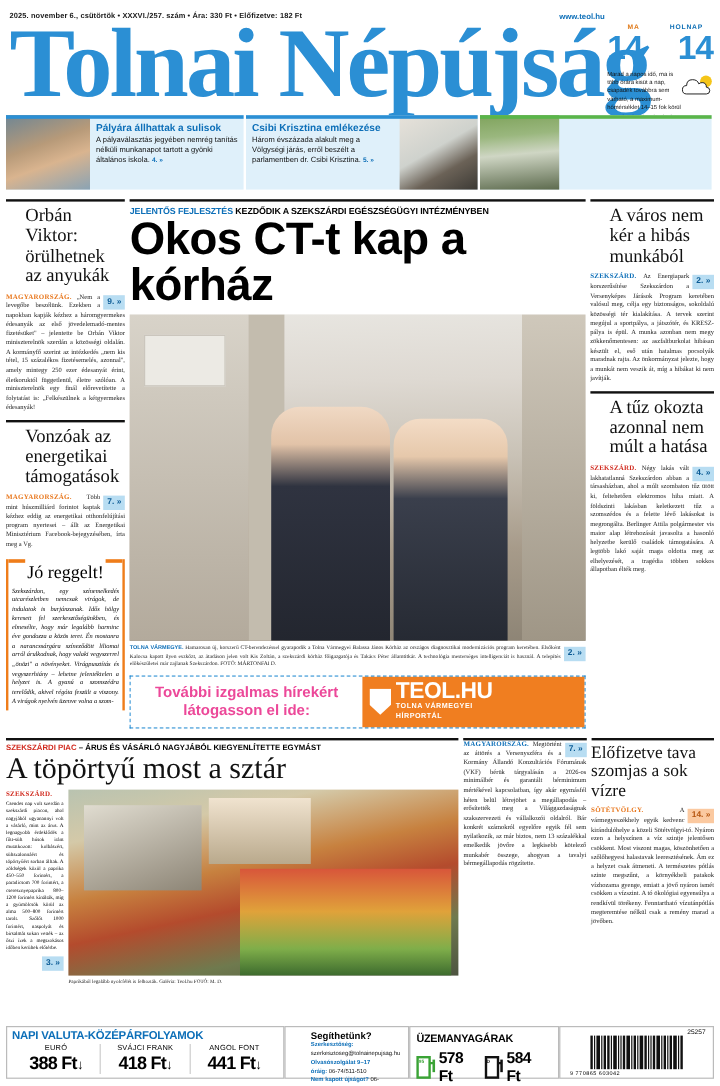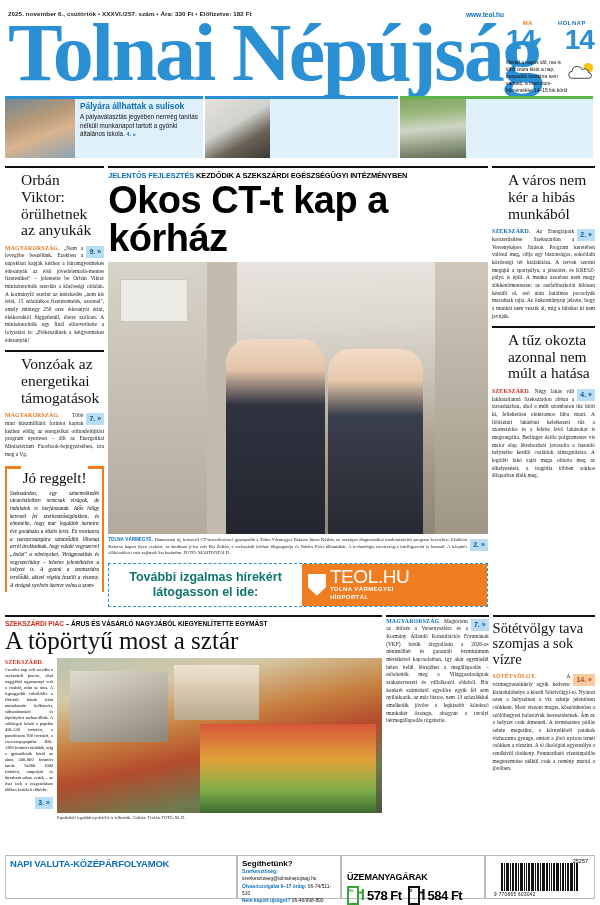--- a/index.html
+++ b/index.html
@@ -105,25 +105,25 @@
   .kicker .hl{ color:#0d6fb8; }
   .main-head { font-size:38px; line-height:1.0; margin:1px 0 5px 0; letter-spacing:-.5px; }
   .main-photo { width:100%; height:272px; position:relative; overflow:hidden; background:#cbb9a5;}
   .cap { font-size:4.6px; line-height:1.4; text-align:justify; margin-top:3px; color:#1a1a1a;
      font-family:"Liberation Serif",serif;}
   .cap .src { font-weight:bold; color:#0d6fb8; font-family:"Liberation Sans",sans-serif; font-size:4.6px;}
 
   
   .promo { display:flex; margin-top:6px; height:44px; border:1px dashed #2b8fd4;}
   .promo-l { flex:1; display:flex; align-items:center; justify-content:center; background:#fff;}
-  .promo-l span { color:#0f766e; font-weight:bold; font-size:12.5px; line-height:1.15; text-align:center;}
+  .promo-l span { color:#ec4899; font-weight:bold; font-size:12.5px; line-height:1.15; text-align:center;}
   .promo-r { width:185px; background:#f07e20; display:flex; align-items:center; padding-left:6px;}
   .shield { width:18px; height:22px; background:#fff; flex:none;
      clip-path: polygon(0 0,100% 0,100% 62%,50% 100%,0 62%); margin-right:4px;}
-  .teol-t { color:#fff; font-weight:normal; font-size:19px; line-height:.95; letter-spacing:-.4px;}
+  .teol-t { color:#fff; font-weight:bold; font-size:19px; line-height:.95; letter-spacing:-.4px;}
   .teol-s { color:#fff; font-size:6px; font-weight:bold; letter-spacing:.4px; line-height:1.25;}
 
   
   .lower { display:flex; margin:8px 5px 0 5px; }
   .low-main { width:383px; }
   .low-mid  { width:104px; margin-left:4px;}
   .low-right{ width:104px; margin-left:4px;}
   .low-kicker { font-size:6.5px; font-weight:bold; margin:3px 0 1px 0; }
   .low-head { font-size:25px; line-height:1.05; margin:0 0 4px 0;}
   .low-flex { display:flex; }
@@ -137,25 +137,25 @@
   .footer { position:absolute; left:5px; right:5px; bottom:6px; height:44px; display:flex;}
   .fx { border:1px solid #bbb; }
   .f-curr { width:232px; padding:2px 4px; }
   .f-curr-title { color:#0d6fb8; font-weight:bold; font-size:9.5px; letter-spacing:-.2px;}
   .f-curr-row { display:flex; margin-top:1px;}
   .f-c { flex:1; text-align:center; position:relative;}
   .f-c + .f-c { border-left:1px solid #ccc;}
   .f-c .nm { font-size:6.2px; letter-spacing:.2px;}
   .f-c .vl { font-size:15px; font-weight:bold; letter-spacing:-.6px; margin-top:1px;}
   .f-c .vl .ar { font-weight:normal; font-size:11px; }
-  .f-help { width:104px; padding:3px 4px; }
+  .f-help { width:104px; padding:3px 21px; }
   .f-help h4 { font-size:8px; }
   .f-help div { font-size:4.9px; line-height:1.5; color:#0d6fb8; font-weight:bold;}
   .f-help div span.k { color:#111; font-weight:normal;}
-  .f-fuel { width:144px; padding:16px 5px;}
+  .f-fuel { width:125px; padding:4px 5px;}
   .f-fuel-title { font-weight:bold; font-size:9px; letter-spacing:-.2px;}
   .f-fuel-row { display:flex; align-items:center; margin-top:4px; }
   .pump { width:17px; height:19px; position:relative; margin-right:3px;}
   .pump .bd { position:absolute; left:0; top:0; width:12px; height:19px; border:2px solid #3aa335;}
   .pump .bd.blk { border-color:#111; }
   .pump .nz { position:absolute; right:0; top:3px; width:5px; height:11px; background:#3aa335;
      clip-path: polygon(0 22%,55% 22%,55% 0,100% 0,100% 100%,55% 100%,55% 40%,0 40%);}
   .pump .nz.blk{ background:#111;}
   .pump .lb { position:absolute; left:2px; top:2px; font-size:4px; color:#3aa335; font-weight:bold;}
   .pump .lb.blk{ color:#111;}
@@ -206,20 +206,27 @@
         <div class="t-title">Pályára állhattak a sulisok</div>
         <div class="t-desc">
           <span>A pályaválasztás jegyében nemrég tanítás nélküli munkanapot tartott a gyönki általános iskola.</span>
           <span class="pg">4. »</span>
         </div>
       </div>
     </div>
 
     <div class="teaser t2 blue">
       <div class="bar"></div>
+      <div class="t-body" style="width:128px;">
+        <div class="t-title">Csibi Krisztina emlékezése</div>
+        <div class="t-desc">
+          <span>Három évszázada alakult meg a Völgységi járás, erről beszélt a parlamentben dr. Csibi Krisztina.</span>
+          <span class="pg">5. »</span>
+        </div>
+      </div>
       <div class="t-photo" style="width:65px;background:linear-gradient(150deg,#e7e2da 0%,#cfd2cd 45%,#6b6257 70%,#3c3a35 100%);"></div>
     </div>
 
     <div class="teaser t3 green">
       <div class="bar"></div>
       <div class="t-photo" style="width:66px;background:linear-gradient(175deg,#7fa35c 0%,#9ab77e 28%,#cfd6c4 52%,#5d6b4e 100%);"></div>
     </div>
   </div>
 
   <div class="grid">
@@ -347,33 +354,53 @@
       <div class="rule-thick"></div>
       <div class="body-txt">
         <span class="pgref">7. »</span>
         <span class="lead-label lbl-blue">MAGYARORSZÁG.</span>
         <span>Megtörtént az áttörés a Versenyszféra és a Kormány Állandó Konzultációs Fórumának (VKF) bérük tárgyalásán a 2026-os minimálbér és garantált bérminimum mértékével kapcsolatban, így akár egymásfél héten belül létrejöhet a megállapodás – erősítették meg a Világgazdaságnak szakszervezeti és vállalkozói oldalról. Bár konkrét számokról egyelőre egyik fél sem nyilatkozik, az már biztos, nem 13 százalékkal emelkedik jövőre a legkisebb kötelező munkabér összege, ahogyan a tavalyi bérmegállapodás rögzítette.</span>
       </div>
     </div>
 
     <div class="low-right">
       <div class="rule-thick"></div>
-      <h2 class="head-serif rcol-head">Sötétvölgy tava szomjas a sok vízre</h2>
+      <h2 class="head-serif rcol-head">Előfizetve tava szomjas a sok vízre</h2>
       <div class="body-txt">
         <span class="pgref org">14. »</span>
         <span class="lead-label lbl-orange">SÖTÉTVÖLGY.</span>
         <span>A vármegyeszékhely egyik kedvenc kirándulóhelye a közeli Sötétvölgyi-tó. Nyáron ezen a helyszínen a víz szintje jelentősen csökkent. Most viszont magas, köszönhetően a szőlőhegyesi halastavak leeresztésének. Ám ez a helyzet csak átmeneti. A természetes pótlás szinte megszűnt, a környékbeli patakok vízhozama gyenge, emiatt a jövő nyáron ismét csökken a vízszint. A tó ökológiai egyensúlya a rendkívül törékeny. Fenntartható vízutánpótlás megteremtése nélkül csak a remény marad a jövőben.</span>
       </div>
     </div>
   </div>
 
   <div class="footer">
 
     <div class="fx f-curr">
       <div class="f-curr-title">NAPI VALUTA-KÖZÉPÁRFOLYAMOK</div>
+      <div class="f-curr-row">
+        <div class="f-c">
+          <div class="nm">EURÓ</div>
+          <div class="vl">
+            <span>388 Ft</span><span class="ar">↓</span>
+          </div>
+        </div>
+        <div class="f-c">
+          <div class="nm">SVÁJCI FRANK</div>
+          <div class="vl">
+            <span>418 Ft</span><span class="ar">↓</span>
+          </div>
+        </div>
+        <div class="f-c">
+          <div class="nm">ANGOL FONT</div>
+          <div class="vl">
+            <span>441 Ft</span><span class="ar">↓</span>
+          </div>
+        </div>
+      </div>
     </div>
 
     <div class="fx f-help">
       <h4>Segíthetünk?</h4>
       <div>
         <span>Szerkesztőség:</span>
         <span class="k">szerkesztoseg@tolnainepujsag.hu</span>
       </div>
       <div>
         <span>Olvasószolgálat 9–17 óráig:</span>

